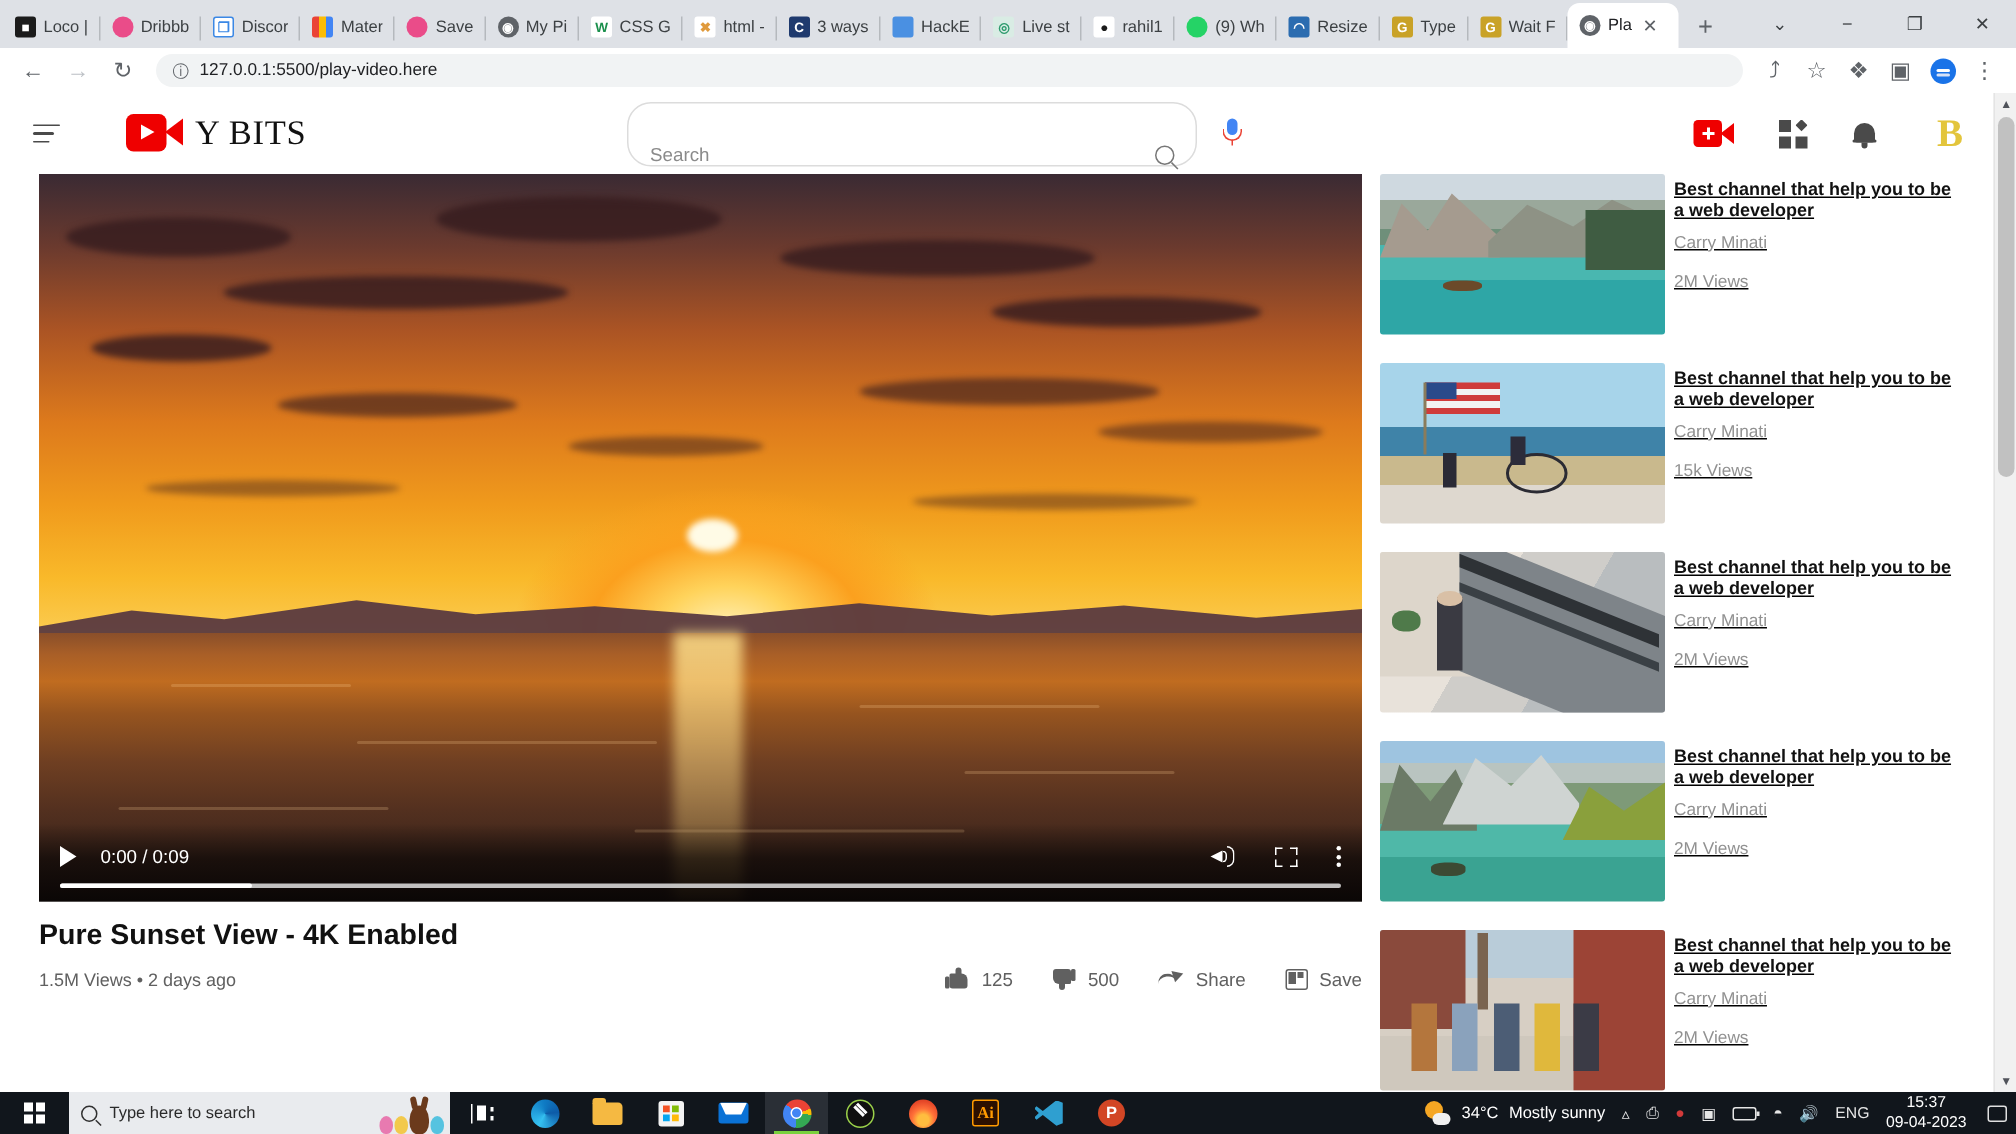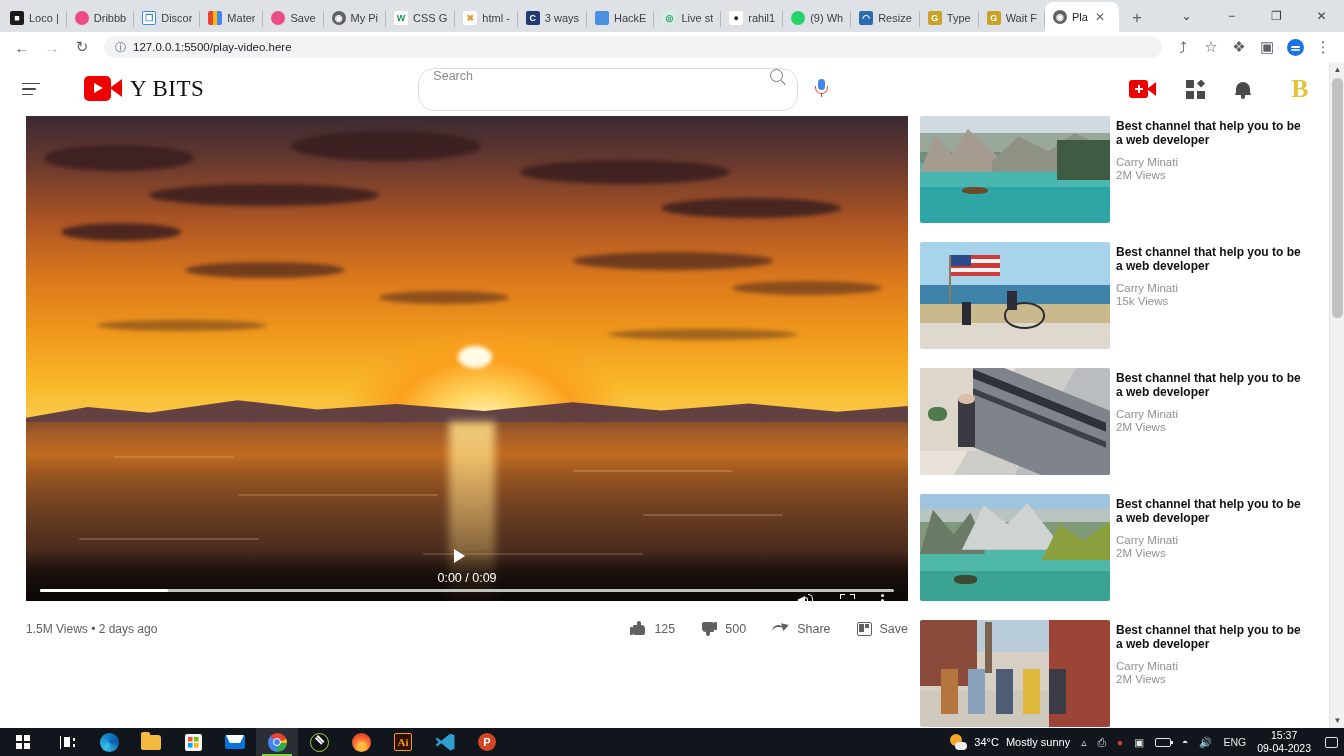--- a/index.html
+++ b/index.html
@@ -130,21 +130,21 @@
   .brandtext {
     font-family: "Liberation Serif", serif; font-size: 23px;
     letter-spacing: 0.5px; color: #111;
   }
   .searchwrap {
     flex: 0 0 auto; margin-left: 214px;
     display: flex; align-items: center; gap: 16px;
   }
   .searchbox {
     width: 380px; height: 43px; border: 1px solid #dcdcdc;
-    border-radius: 16px; display: flex; align-items: flex-start;
+    border-radius: 16px; display: flex; align-items: flex-end;
     padding: 0 14px; justify-content: space-between;
   }
   .searchbox .ph { font-size: 12.5px; color: #8a8a8a; }
   .mag {
     width: 13px; height: 13px; border: 1.4px solid #777;
     border-radius: 50%; position: relative; flex: 0 0 13px;
   }
   .mag::after {
     content: ""; position: absolute; right: -4px; bottom: -3px;
     width: 6px; height: 1.4px; background: #777;
@@ -254,21 +254,21 @@
     background: linear-gradient(rgba(255,225,140,0.85), rgba(255,190,80,0.12));
     filter: blur(4px);
   }
   .wave {
     position: absolute; height: 2px; background: rgba(255,210,150,0.22);
     border-radius: 2px;
   }
   .controls {
     position: absolute; left: 0; right: 0; bottom: 0; height: 52px;
     background: linear-gradient(rgba(0,0,0,0) 0%, rgba(0,0,0,0.55) 45%, rgba(0,0,0,0.75) 100%);
-    display: flex; align-items: center; padding: 0 24px; flex-direction: column;
+    display: flex; align-items: center; padding: 0 14px;
   }
   .play-tri {
     width: 0; height: 0; border-top: 7px solid transparent;
     border-bottom: 7px solid transparent; border-left: 11px solid #fff;
     margin-right: 16px; margin-bottom: 8px;
   }
   .timetext {
     color: #fff; font-size: 12.5px; margin-bottom: 8px;
     font-family: "Liberation Sans", sans-serif;
   }
@@ -357,32 +357,32 @@
     content: ""; position: absolute; left: 1.5px; top: 1.5px;
     width: 5px; height: 8px; background: #606060;
   }
   .saveicon::after {
     content: ""; position: absolute; right: 1.5px; top: 1.5px;
     width: 4px; height: 4px; background: #606060;
   }
 
   
   .rail { width: 420px; padding-left: 12px; }
-  .railitem { display: flex; gap: 6px; margin-bottom: 19px; }
+  .railitem { display: flex; gap: 6px; margin-bottom: 19px; text-decoration: underline; }
   .thumb {
     width: 190px; height: 107px; flex: 0 0 190px; border-radius: 2px;
     overflow: hidden; position: relative;
   }
   .rinfo { padding-top: 4px; }
   .rtitle {
     font-size: 12px; font-weight: bold; color: #111; line-height: 1.15;
     max-width: 192px;
   }
   .rchan { font-size: 11.5px; color: #919191; margin-top: 8px; }
-  .rviews { font-size: 11.5px; color: #919191; margin-top: 1px; }
+  .rviews { font-size: 11.5px; color: #919191; margin-top: 14px; }
 
   
   .pagebar {
     position: absolute; right: 0; top: 0; bottom: 0; width: 15px;
     background: #f1f1f1; border-left: 1px solid #e4e4e4;
   }
   .pagebar .arrowup, .pagebar .arrowdn {
     position: absolute; left: 0; width: 15px; height: 15px;
     display: flex; align-items: center; justify-content: center;
     font-size: 8px; color: #50535a;
@@ -764,20 +764,21 @@
                     <i></i>
                   </span>
               </span>
             </div>
             <div class="progress">
                 <div class="fill"></div>
               </div>
           </div>
 
           <div class="meta">
+            <div class="vtitle">Pure Sunset View - 4K Enabled</div>
             <div class="metarow">
               <span class="views">1.5M Views • 2 days ago</span>
               <span class="actions">
                 <span class="act">
                   <span class="thumbicon">
                       <span class="stub"></span>
                       <span class="thumbup"></span>
                       <span class="pad"></span>
                     </span>
                   <span>125</span>
@@ -893,20 +894,30 @@
       <div class="thumbbar"></div>
       <div class="arrowdn">▼</div>
     </div>
   </div>
 </div>
 
 <div class="taskbar">
   <div class="winlogo">
       <i></i>
     </div>
+  <div class="tbsearch">
+    <span class="mag2"></span>
+    <span>Type here to search</span>
+    <span class="eggs">
+      <span class="egg" style="background:#e87ab0"></span>
+      <span class="egg" style="background:#f2c94c"></span>
+      <span class="bunny"></span>
+      <span class="egg" style="background:#56c3e0"></span>
+    </span>
+  </div>
   <div class="tbicons">
     <div class="tbicon">
         <span class="taskview">
           <i></i>
           <i></i>
           <i></i>
           <i></i>
         </span>
       </div>
     <div class="tbicon">

